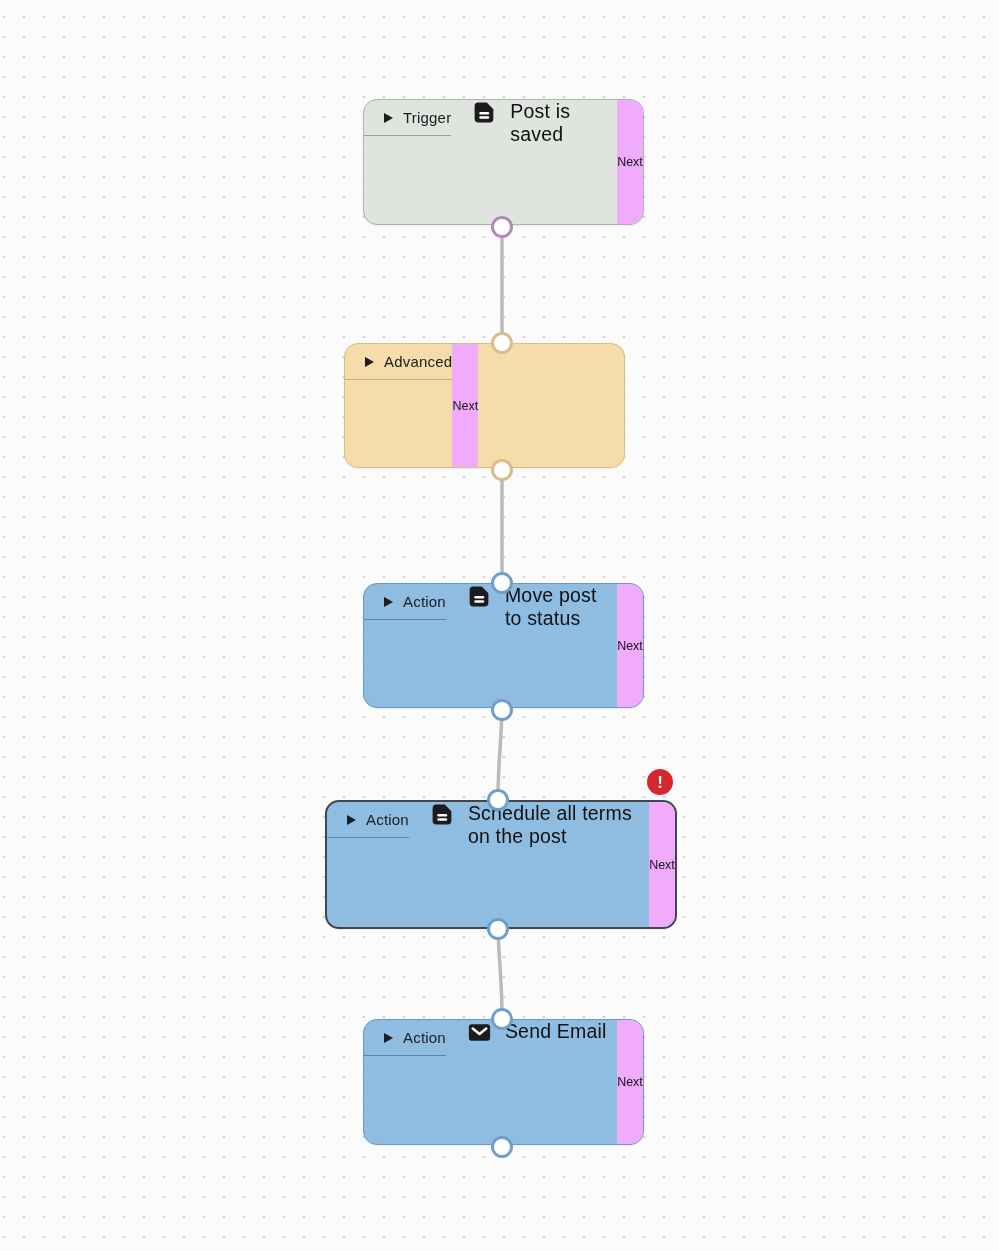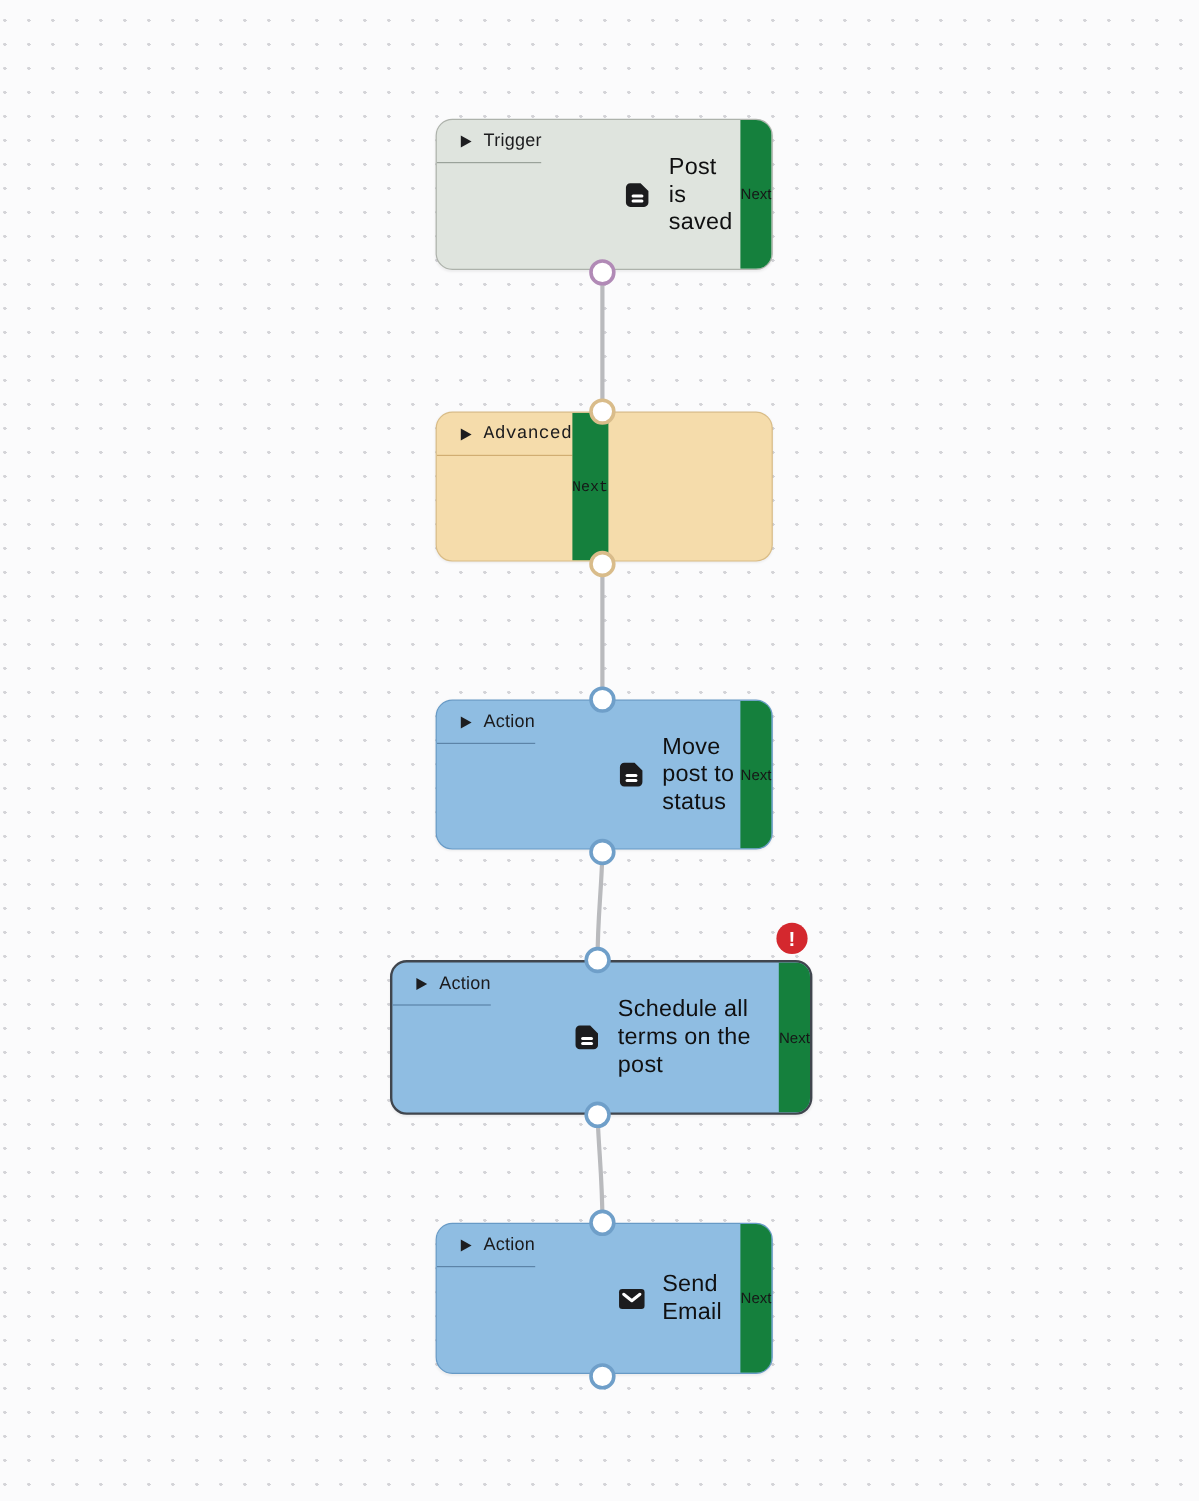--- a/index.html
+++ b/index.html
@@ -15,39 +15,39 @@
 
   .node{
     position:absolute;display:flex;
     background:var(--fill,#ddd);
     border:1.5px solid var(--border,#999);
     border-radius:14px;overflow:hidden;
     box-shadow:0 1px 2px rgba(0,0,0,0.06);
   }
   .node.selected{border-width:2px;}
   .n0{left:363px;top:99px;width:279px;height:124px;}
-  .n1{left:363px;top:343px;width:279px;height:123px;font-family:Liberation Mono, monospace;}
+  .n1{left:344px;top:343px;width:279px;height:123px;}
   .n2{left:363px;top:583px;width:279px;height:123px;}
   .n3{left:325px;top:800px;width:348px;height:125px;}
   .n4{left:363px;top:1019px;width:279px;height:124px;}
 
   .node-header{
     height:35px;flex:0 0 35px;display:flex;align-items:center;
     padding-left:20px;border-bottom:1px solid var(--sep,#888);
   }
   .tri{width:0;height:0;border-left:9px solid #1d1d1f;
     border-top:5.5px solid transparent;border-bottom:5.5px solid transparent;margin-right:10px;}
   .cat{font-size:15px;color:#1b1b1d;letter-spacing:0.2px;}
 
-  .node-body{flex:1;display:flex;align-items:center;padding-left:21px;margin-left:47px;}
+  .node-body{flex:1;display:flex;align-items:flex-start;padding-left:21px;}
   .body-icon{width:25px;height:25px;margin-right:13px;display:flex;align-items:center;justify-content:center;}
   .title{font-size:19.5px;color:#101011;letter-spacing:0.2px;}
 
   .node-footer{
-    flex:0 0 26px;background:#15803d;display:flex;align-items:center;justify-content:center;
+    flex:0 0 26px;background:#f0abfc;display:flex;align-items:center;justify-content:center;
   }
   .next-label{font-size:12.5px;color:#161617;}
 
   .port{
     position:absolute;width:16px;height:16px;border-radius:50%;
     background:#ffffff;border:3px solid #999;z-index:5;box-sizing:content-box;
   }
   .badge{
     position:absolute;left:647px;top:769px;width:26px;height:26px;border-radius:50%;
     z-index:6;display:flex;align-items:center;justify-content:center;

